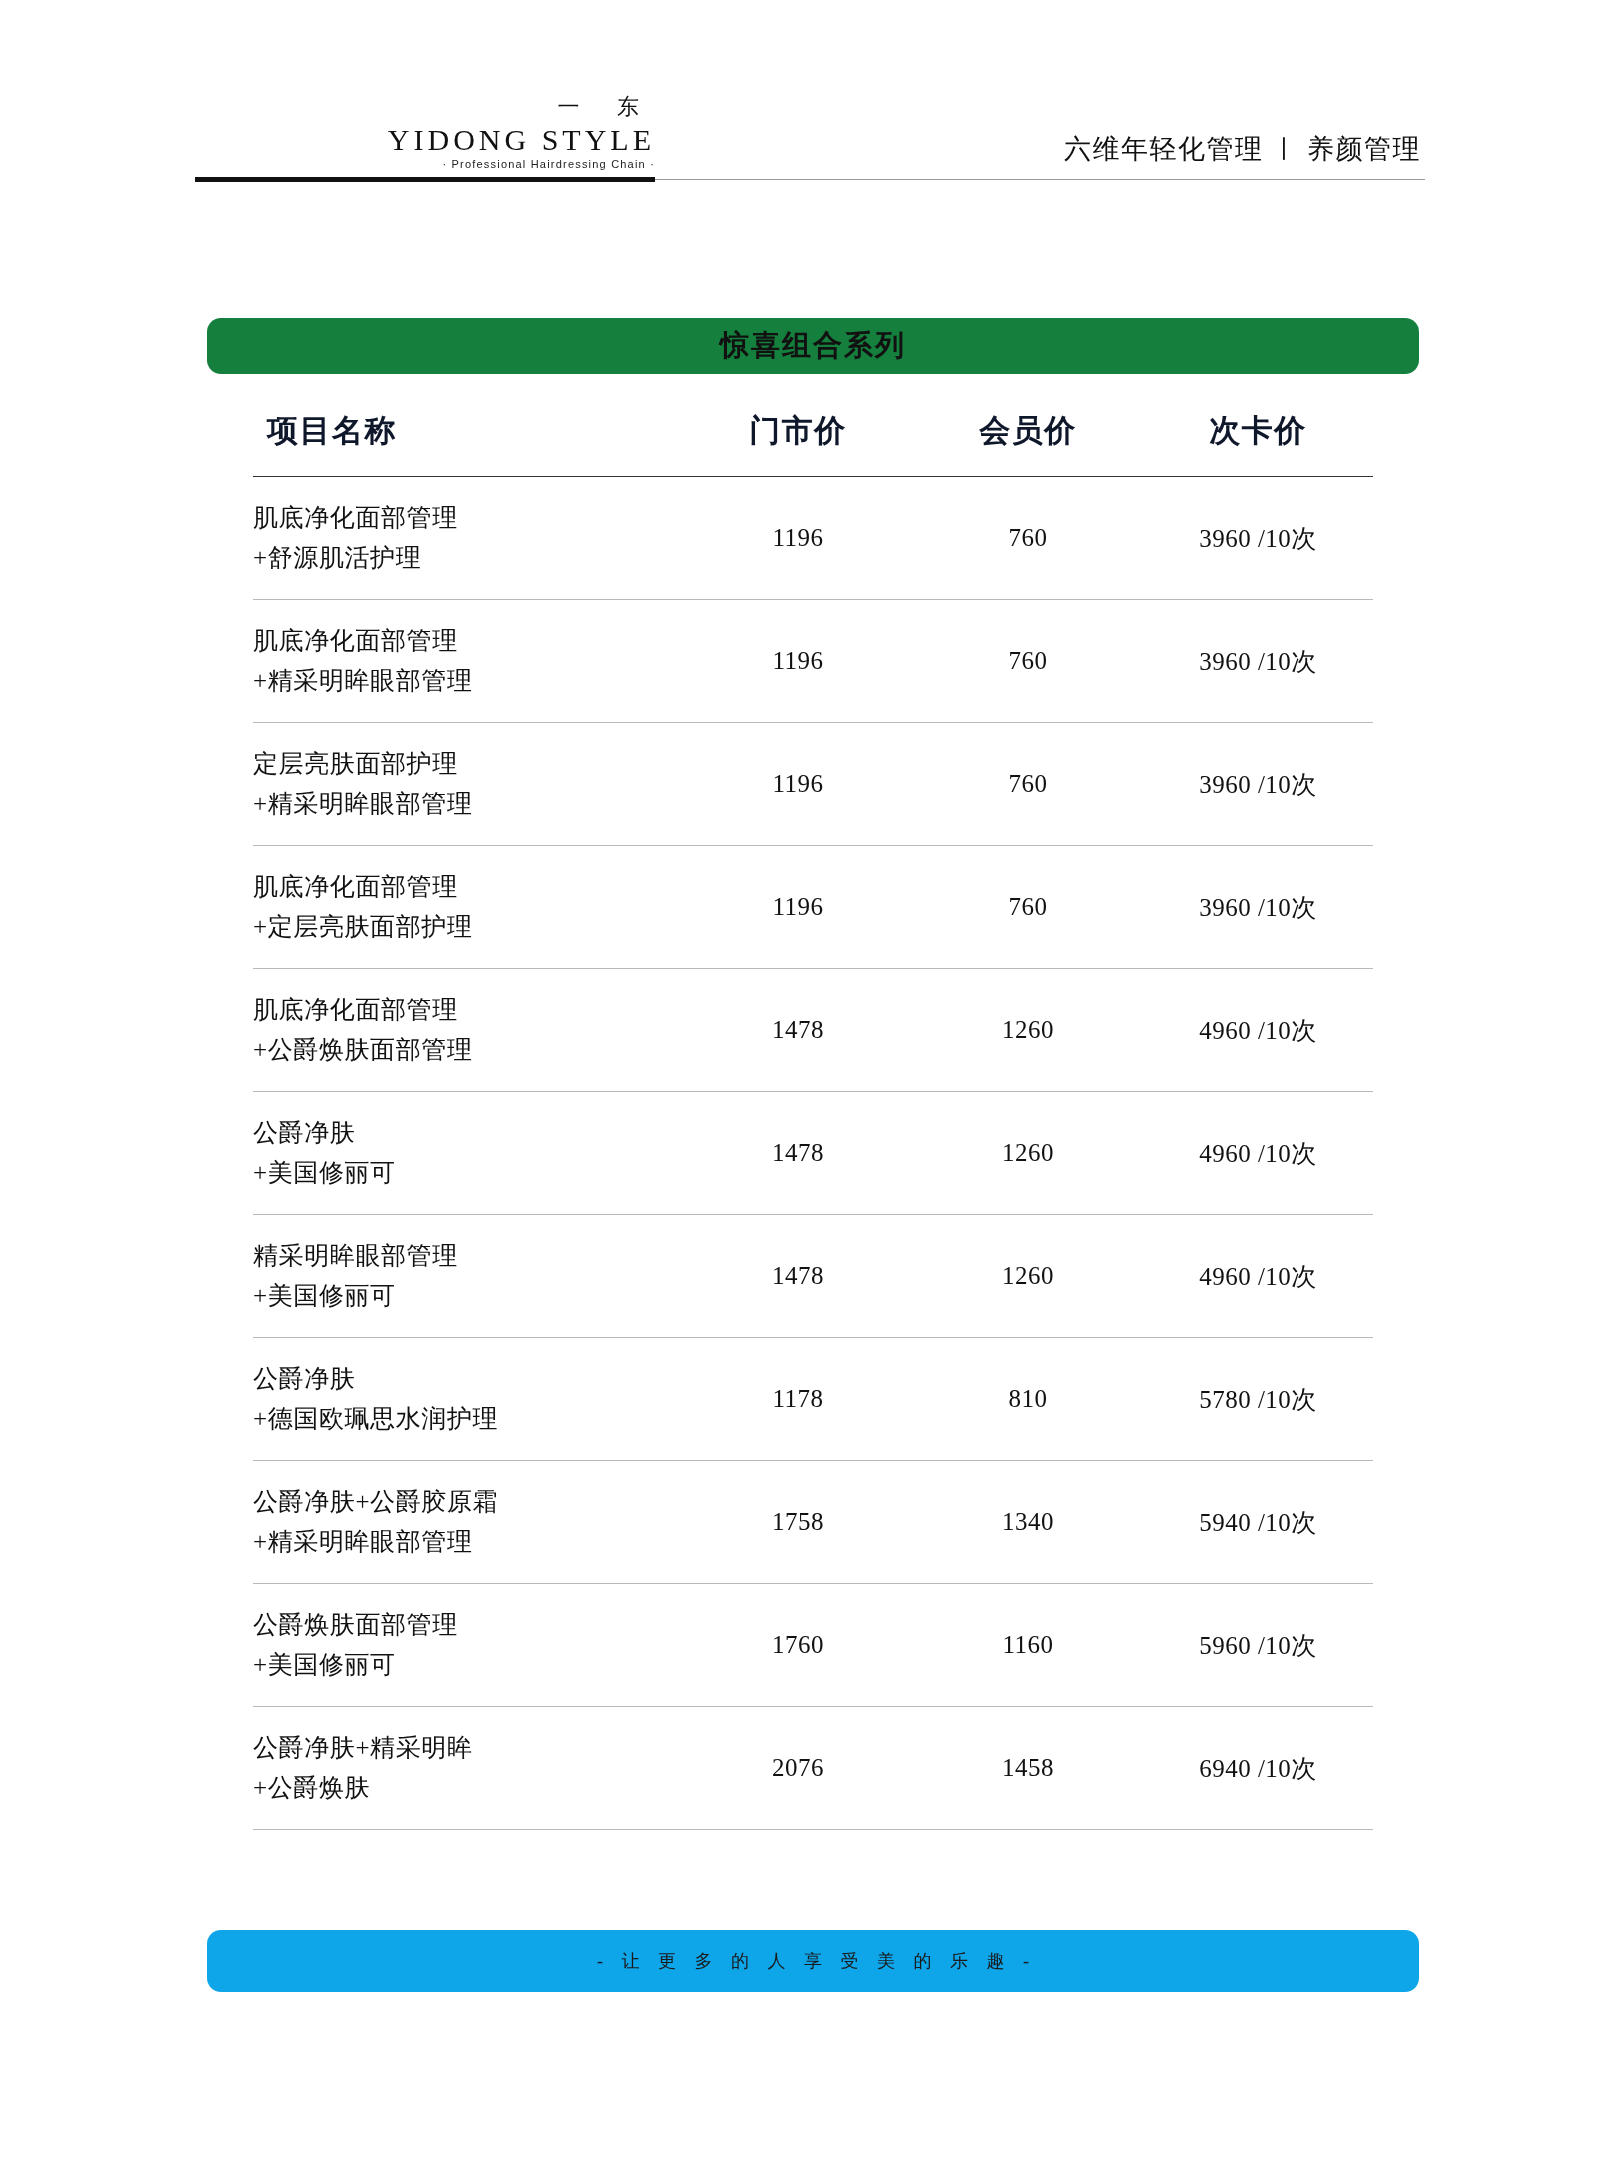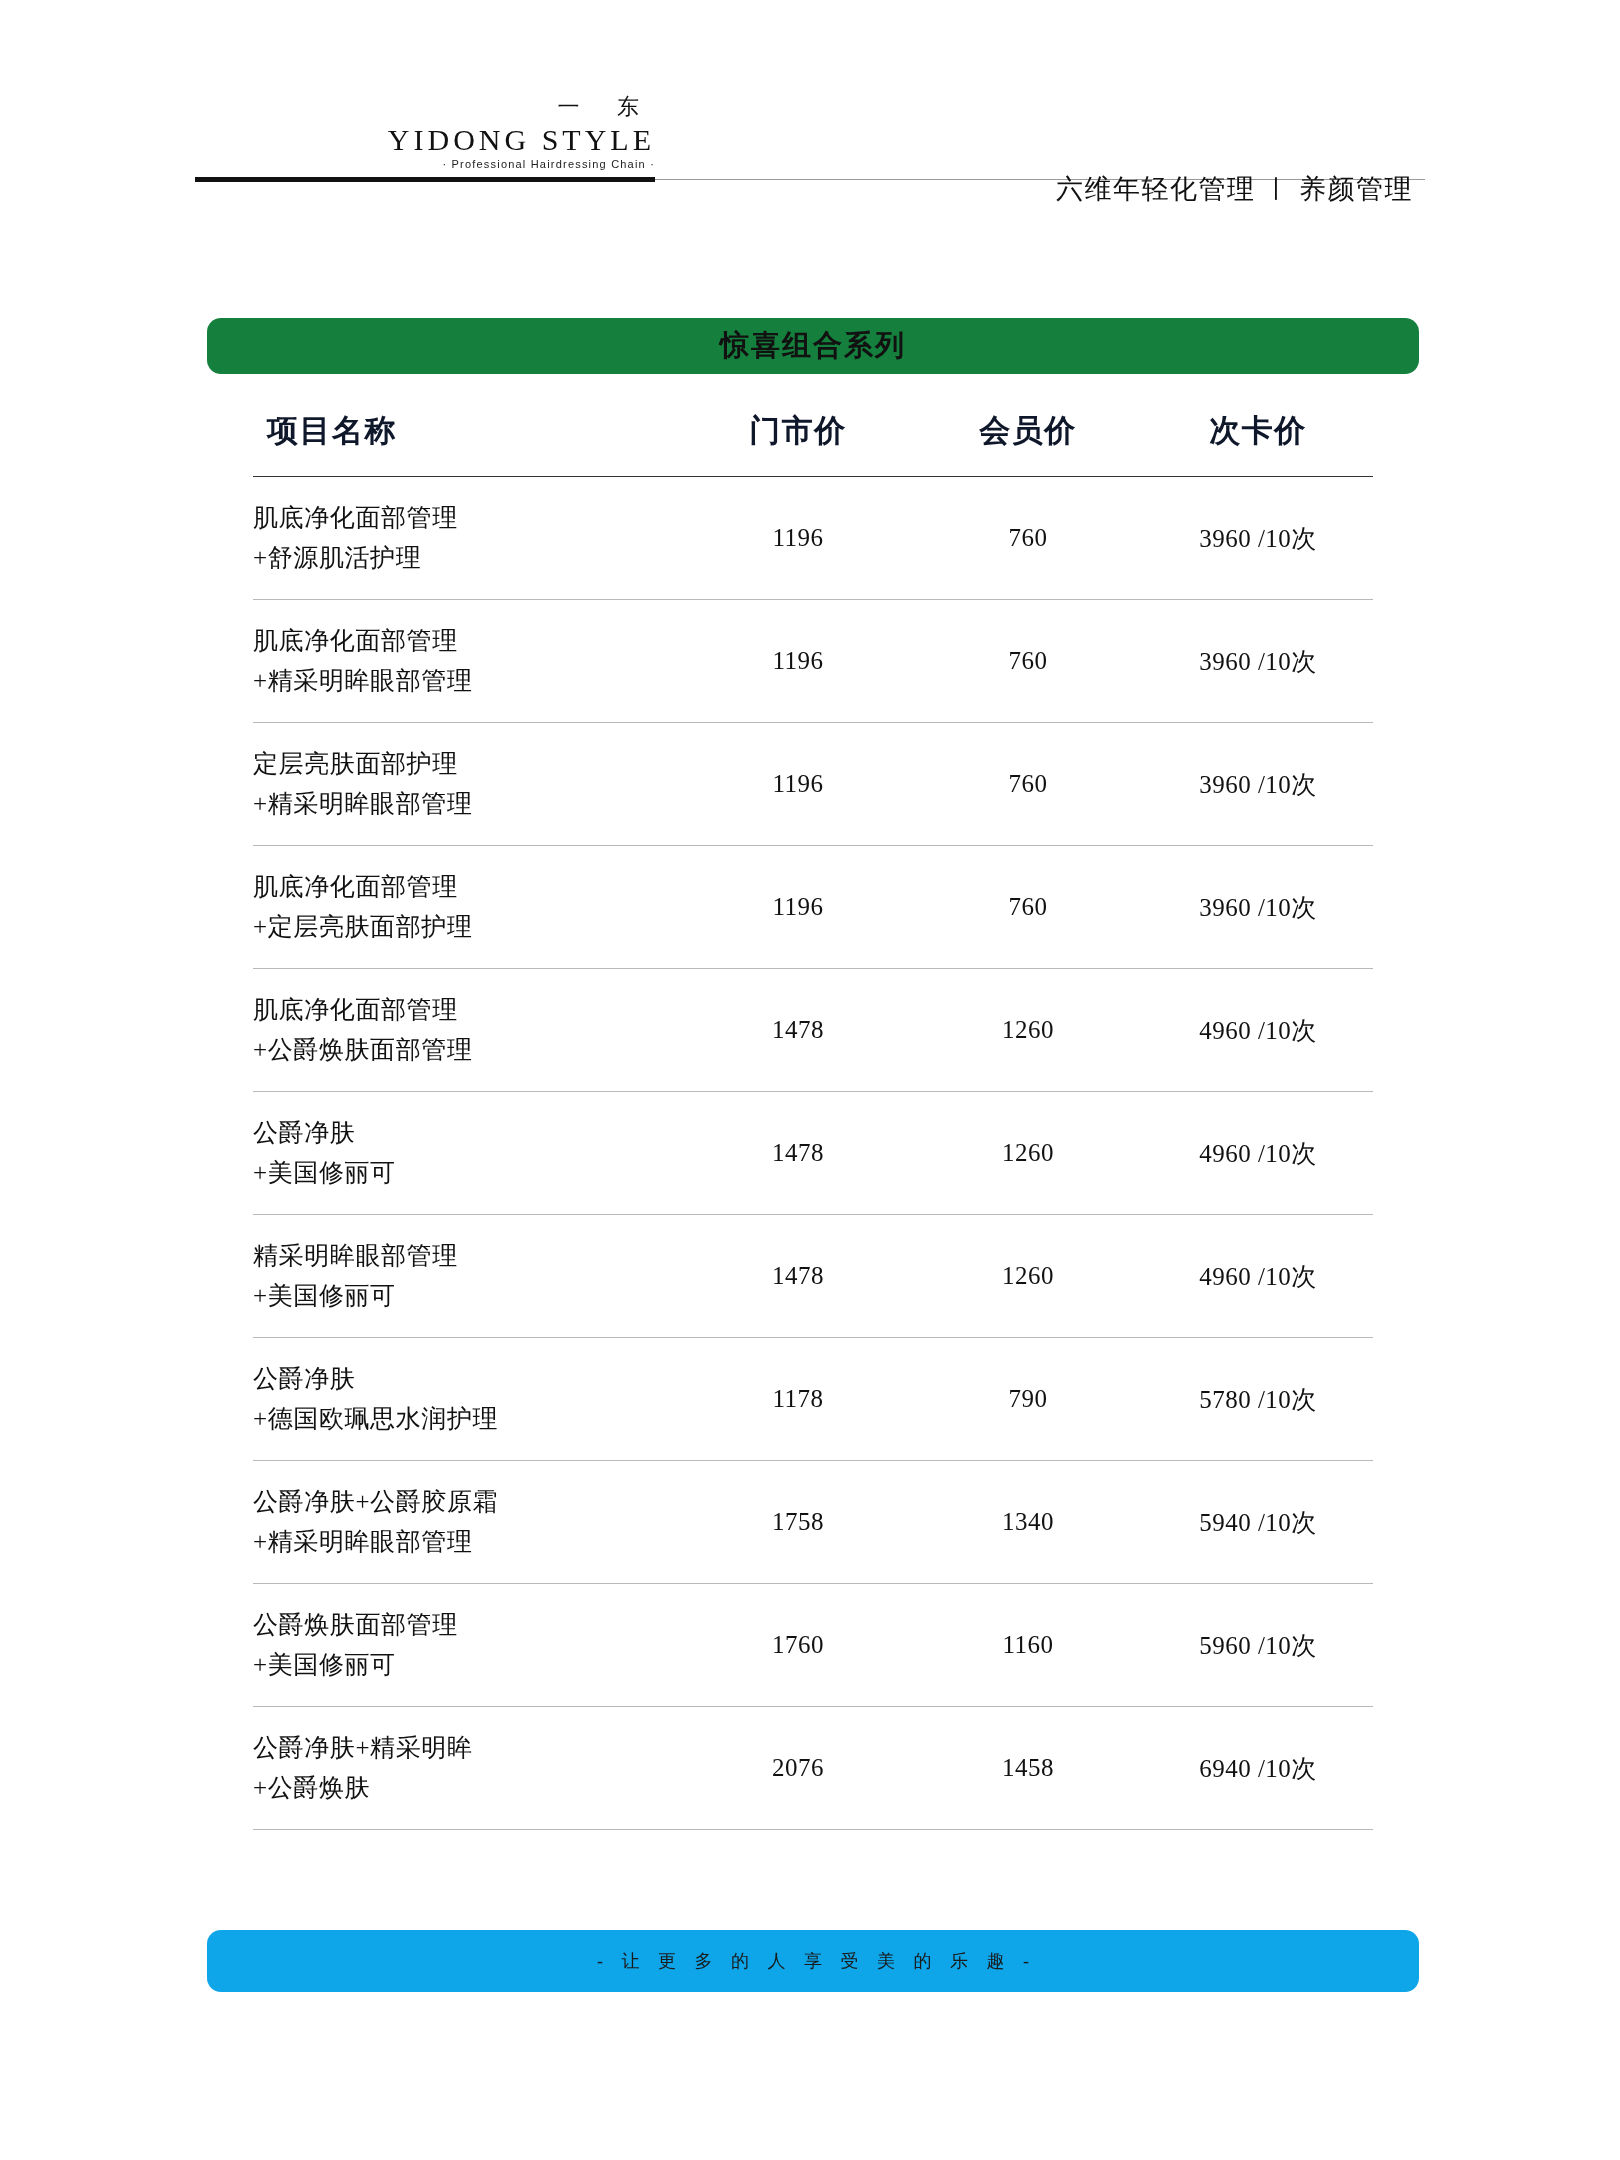--- a/index.html
+++ b/index.html
@@ -73,28 +73,27 @@
   .header-rule-thin {
     position: absolute;
     left: 460px;
     top: 84px;
     width: 770px;
     height: 1px;
     background: #9a9a9a;
   }
   .header-title {
     position: absolute;
-    right: 12px;
+    right: 4px;
     top: 36px;
     font-family: "Liberation Serif", serif;
     font-size: 27px;
     letter-spacing: 1.5px;
     color: #111;
     white-space: nowrap;
-    margin-top: 40px;
   }
   .header-title .sep {
     display: inline-block;
     padding: 0 9px;
     font-size: 24px;
     position: relative;
     top: -1px;
   }
 
   
@@ -291,21 +290,21 @@
           <td class="num">1478</td>
           <td class="num">1260</td>
           <td class="num">4960 /10次</td>
         </tr>
         <tr>
           <td class="name">
             <span class="l1">公爵净肤</span>
             <span class="l2">+德国欧珮思水润护理</span>
           </td>
           <td class="num">1178</td>
-          <td class="num">790</td>
+          <td class="num">810</td>
           <td class="num">5780 /10次</td>
         </tr>
         <tr>
           <td class="name">
             <span class="l1">公爵净肤+公爵胶原霜</span>
             <span class="l2">+精采明眸眼部管理</span>
           </td>
           <td class="num">1758</td>
           <td class="num">1340</td>
           <td class="num">5940 /10次</td>

